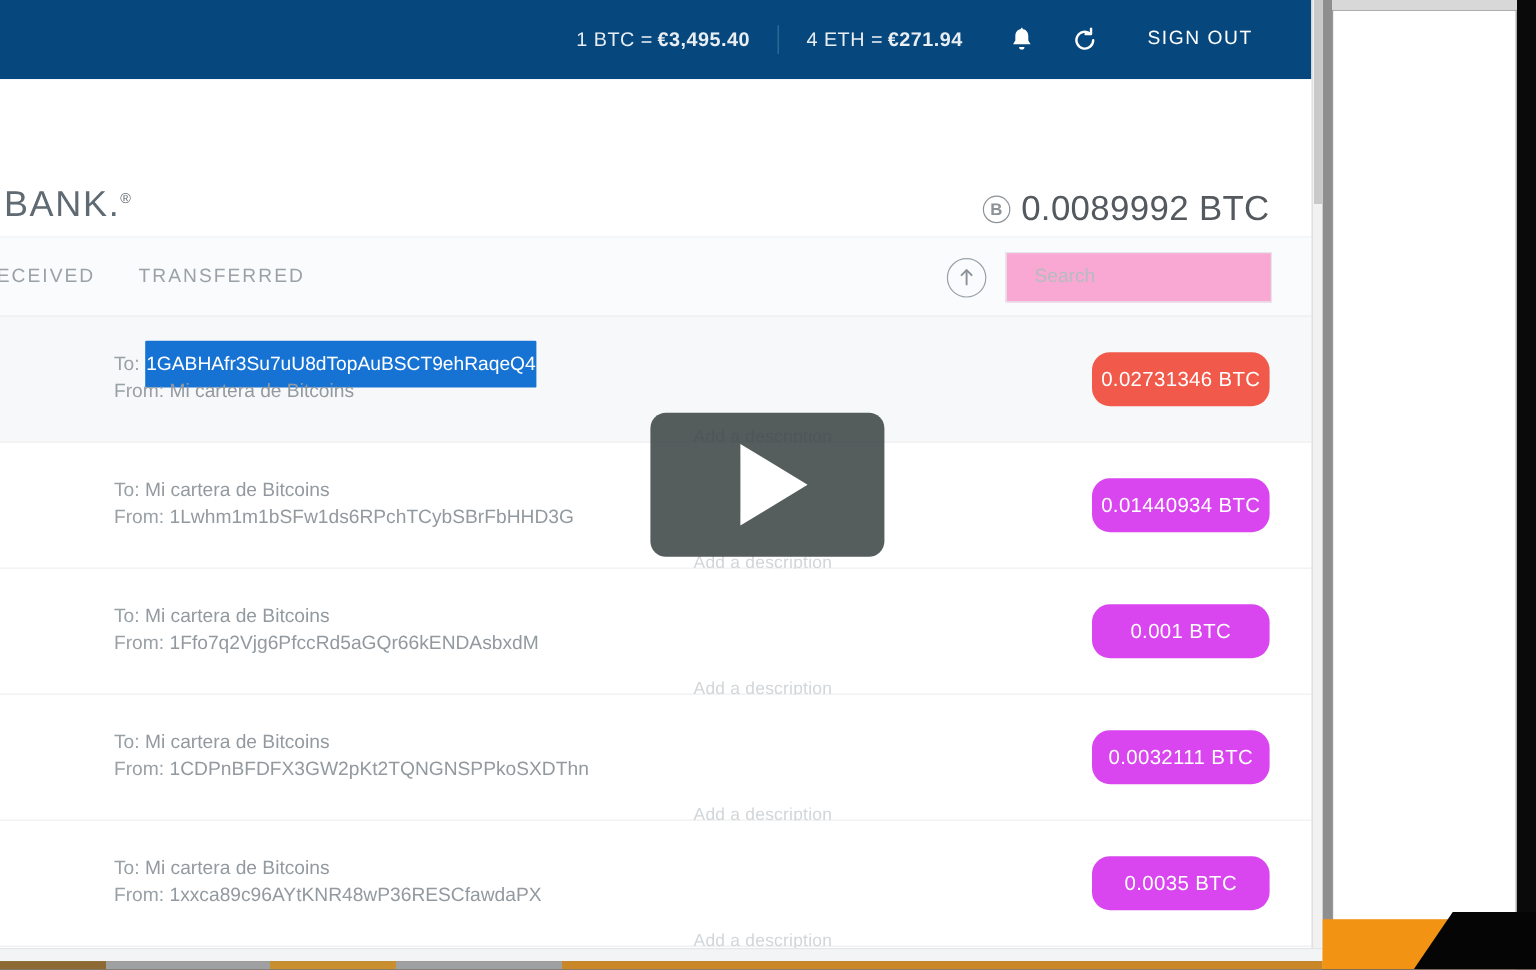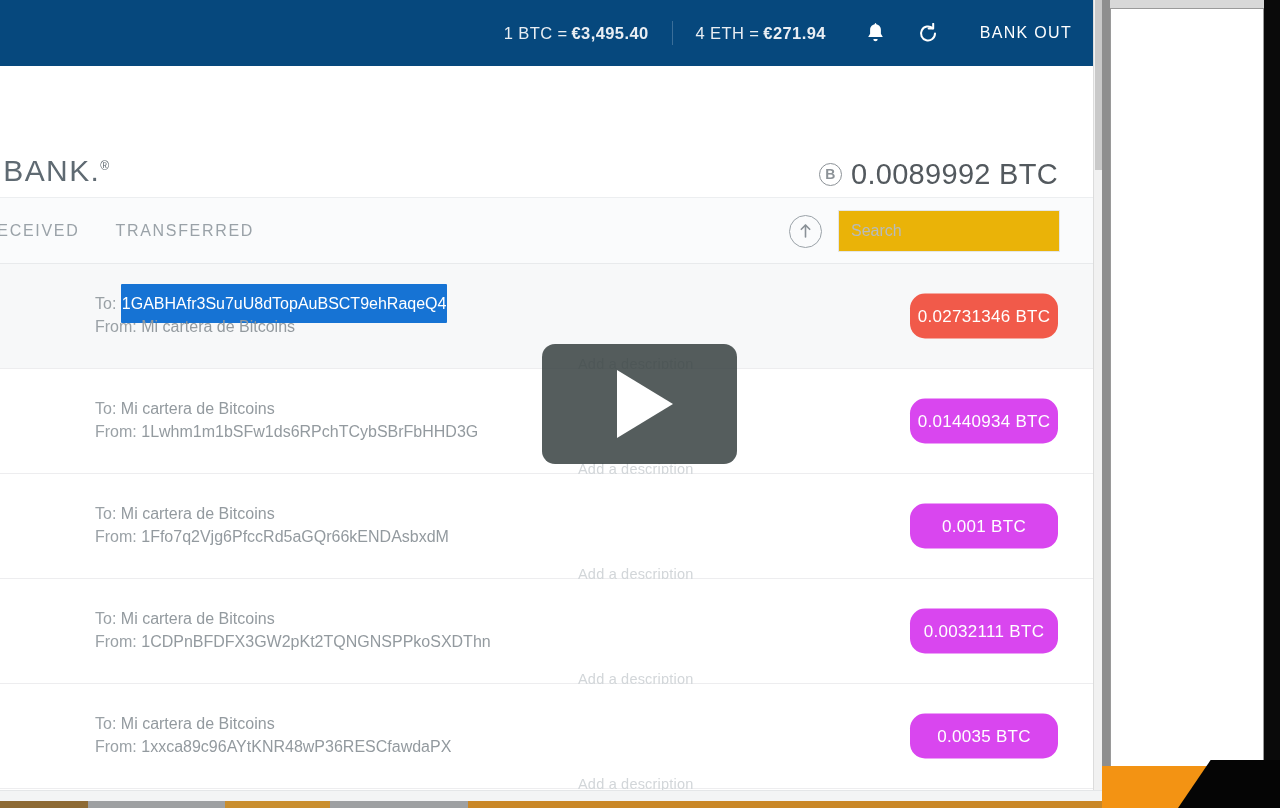--- a/index.html
+++ b/index.html
@@ -14,21 +14,21 @@
   
   #app {
     position: absolute; left: 0; top: 0; width: 1093px; height: 790px;
     background: #ffffff; overflow: hidden;
   }
 
   
   .topbar {
     position: relative; height: 66px; background: #06487d;
     display: flex; align-items: center; justify-content: flex-end;
-    padding-right: 21px;
+    padding-right: 49px;
   }
   .rate { color:#e9eef3; font-size:16.5px; letter-spacing:.4px; white-space:nowrap; }
   .rate .lbl { font-weight:400; }
   .rate .val { font-weight:700; margin-left:4px; }
   .divider-v { width:1px; height:24px; background:#3a6e99; margin:0 23px; }
   .icon-btn { display:flex; align-items:center; justify-content:center; color:#ffffff; cursor:pointer; }
   .bell { margin-left:40px; }
   .refresh { margin-left:33px; }
   .signout {
     margin-left:42px; color:#ffffff; font-size:16px; letter-spacing:1.3px;
@@ -76,22 +76,22 @@
   }
   .toolbar-right {
     position:absolute; right:33px; top:0; height:66px;
     display:flex; align-items:center; gap:16px;
   }
   .circle-btn {
     width:33px; height:33px; border:1.5px solid #9aa2a8; border-radius:50%;
     display:flex; align-items:center; justify-content:center; cursor:pointer;
   }
   .searchbox {
-    width:222px; height:42px; background:#eab308; border:1px solid #e4e6e8;
-    display:flex; align-items:center; padding:0 12px; cursor:text;
+    width:222px; height:42px; background:#f9a8d4; border:1px solid #e4e6e8;
+    display:flex; align-items:center; padding:0 23px; cursor:text;
   }
   .searchbox input {
     flex:1; border:none; outline:none; font-size:16px; color:#5b6369;
     font-family:"Liberation Sans", sans-serif; background:transparent;
   }
   .searchbox input::placeholder { color:#b6bbbf; }
 
   
   .tx-list { background:#ffffff; }
   .tx-row {
@@ -195,21 +195,21 @@
           <path d="M7.3 16.1a2.2 2.2 0 0 0 4.4 0z" fill="#ffffff"></path>
           <rect x="8.8" y="0" width="1.4" height="2.2" rx=".7" fill="#ffffff"></rect>
         </svg>
       </div>
       <div class="icon-btn refresh">
         <svg width="20" height="21" viewBox="0 0 20 21" fill="none">
           <path d="M17 10.5a7 7 0 1 1-2.3-5.2" stroke="#ffffff" stroke-width="2" stroke-linecap="round" fill="none"></path>
           <path d="M15.2 0.8v4.6h-4.6" stroke="#ffffff" stroke-width="2" stroke-linecap="round" stroke-linejoin="round" fill="none"></path>
         </svg>
       </div>
-      <div class="signout">BANK OUT</div>
+      <div class="signout">SIGN OUT</div>
     </div>
 
     <div class="header">
       <div class="brand">
         <span>OWN BANK.</span><sup>®</sup>
       </div>
       <div class="actions">
 
         <div class="act-icon">
           <svg width="15" height="18" viewBox="0 0 15 18" fill="none">

